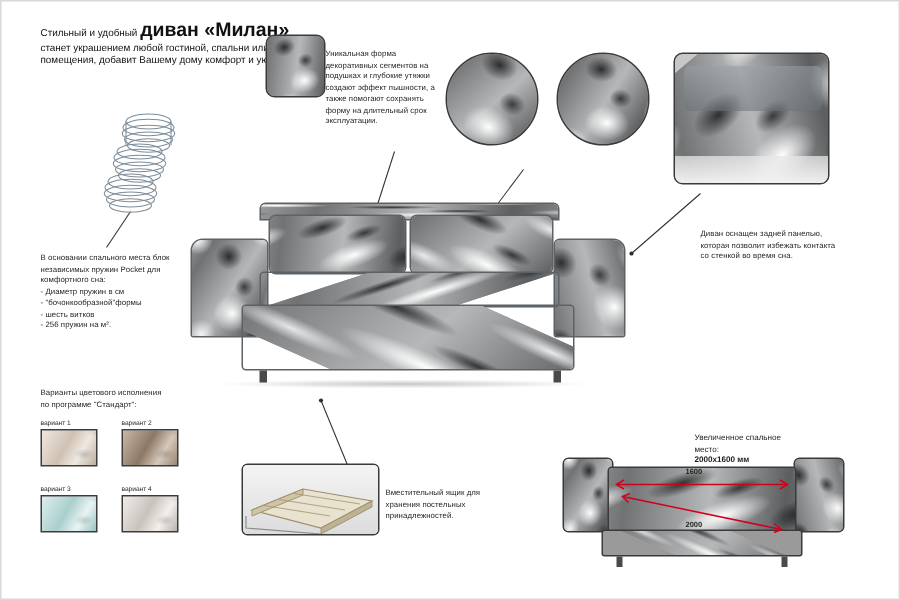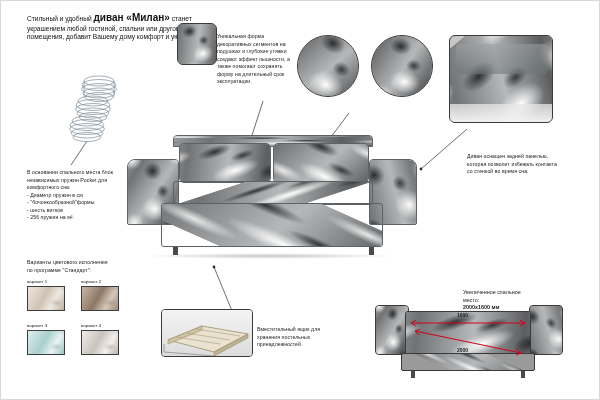--- a/index.html
+++ b/index.html
@@ -24,21 +24,21 @@
     line-height:1.45;
     color:#1d1d1d;
     letter-spacing:0.01em;
   }
   .title{
     position:absolute;
     font-size:6.6px;
     line-height:1.35;
     color:#111;
   }
-  .title .big{font-size:10px;font-weight:bold;}
+  .title .big{font-size:13px;font-weight:bold;}
   
   .frame{
     position:absolute;
     border:1.2px solid #3a3a3a;
     box-sizing:border-box;
     overflow:hidden;
     background:#9a9a9a;
   }
   .frame.circle{border-radius:50%;}
   .frame.round{border-radius:6px;}

